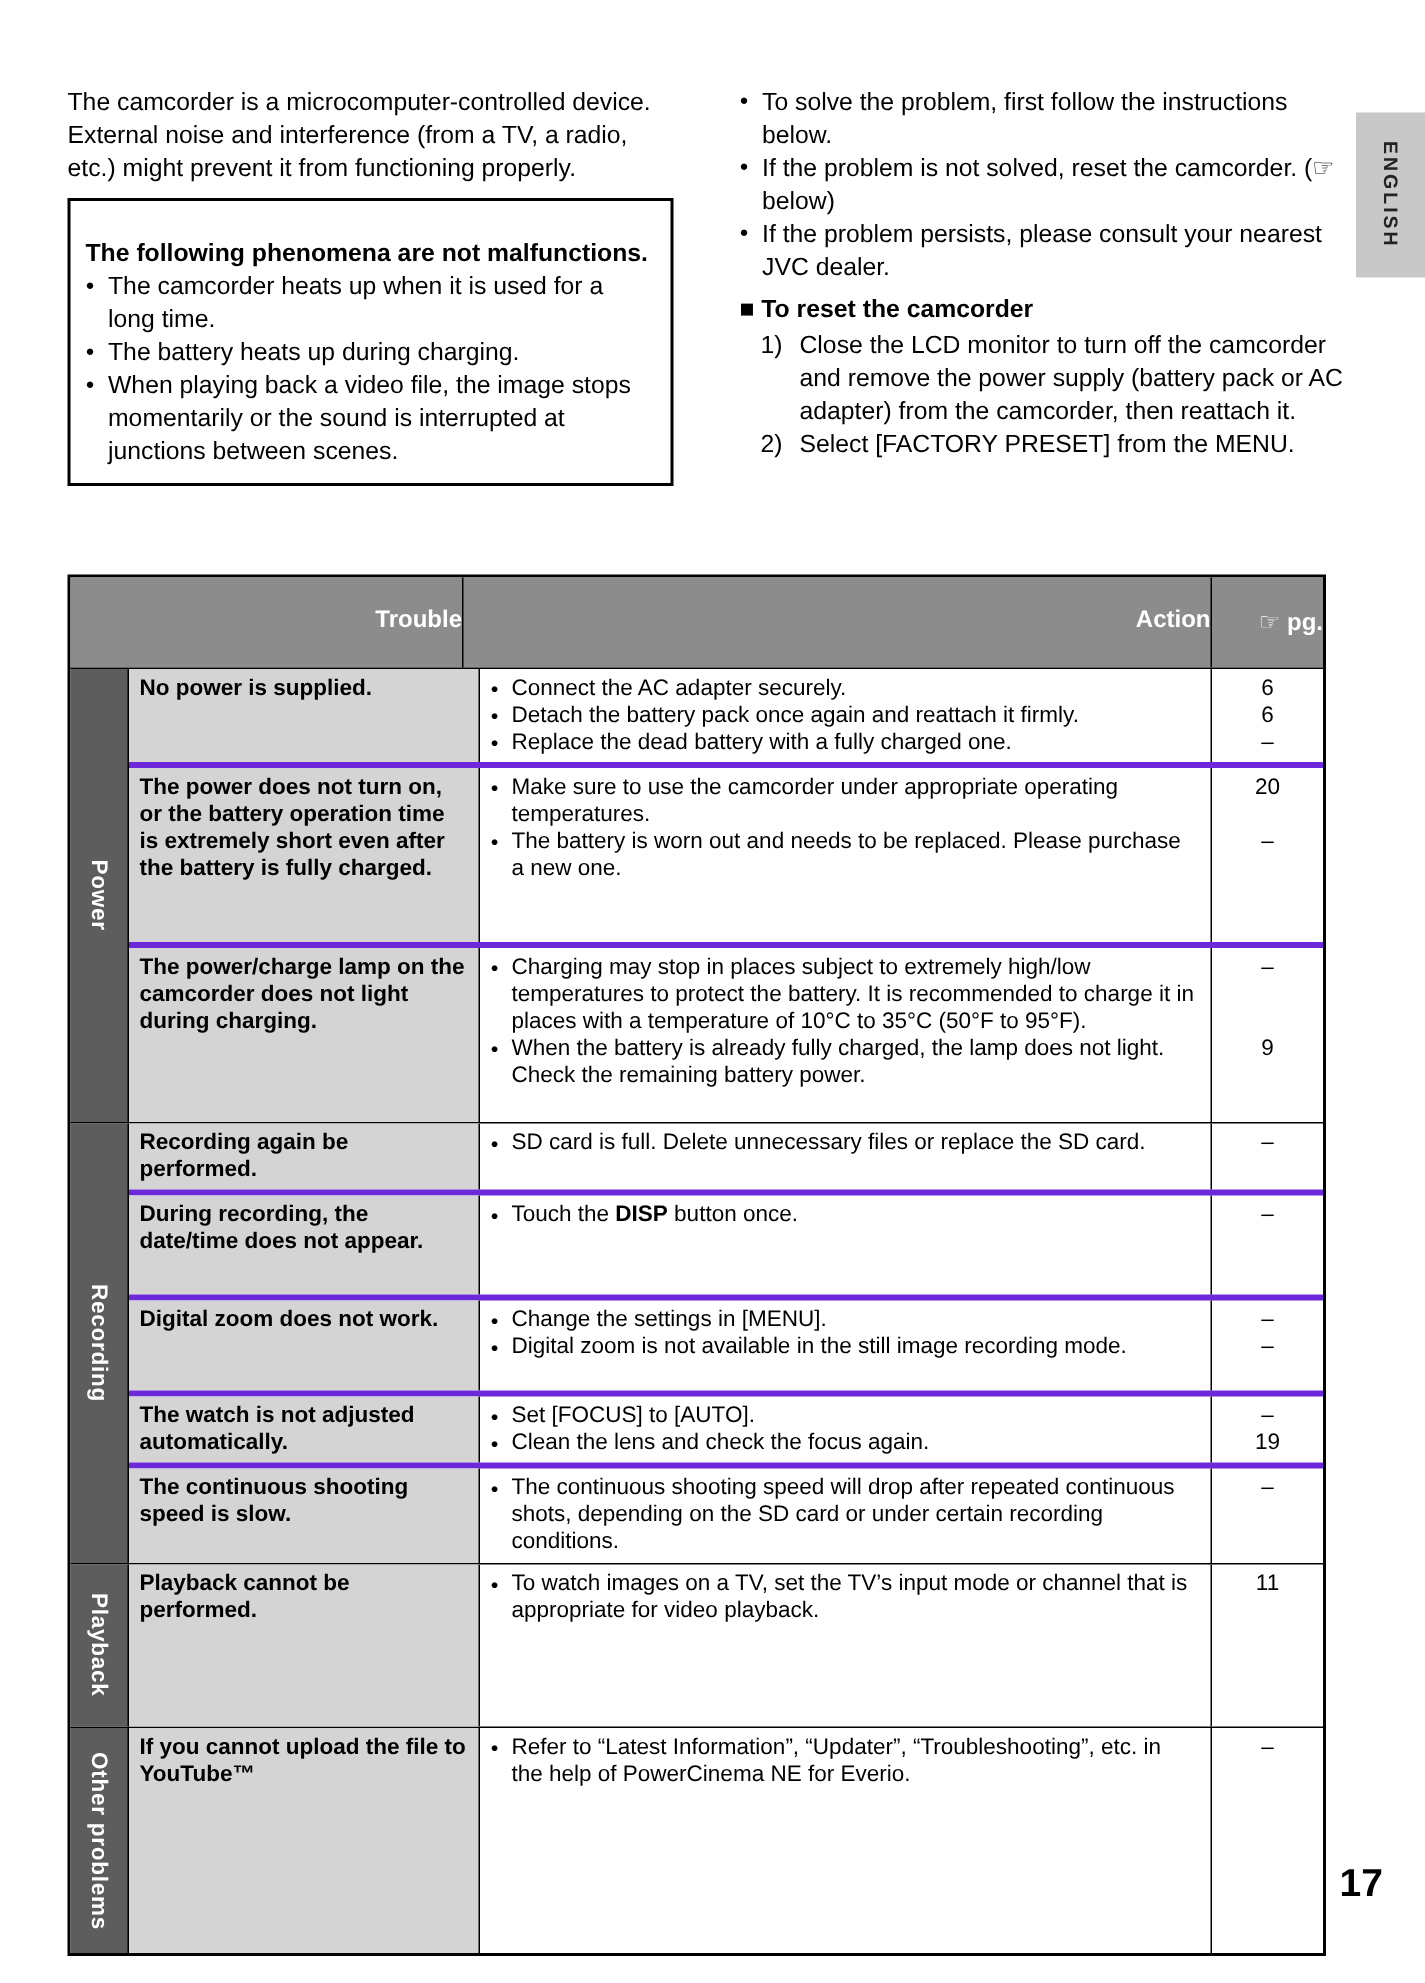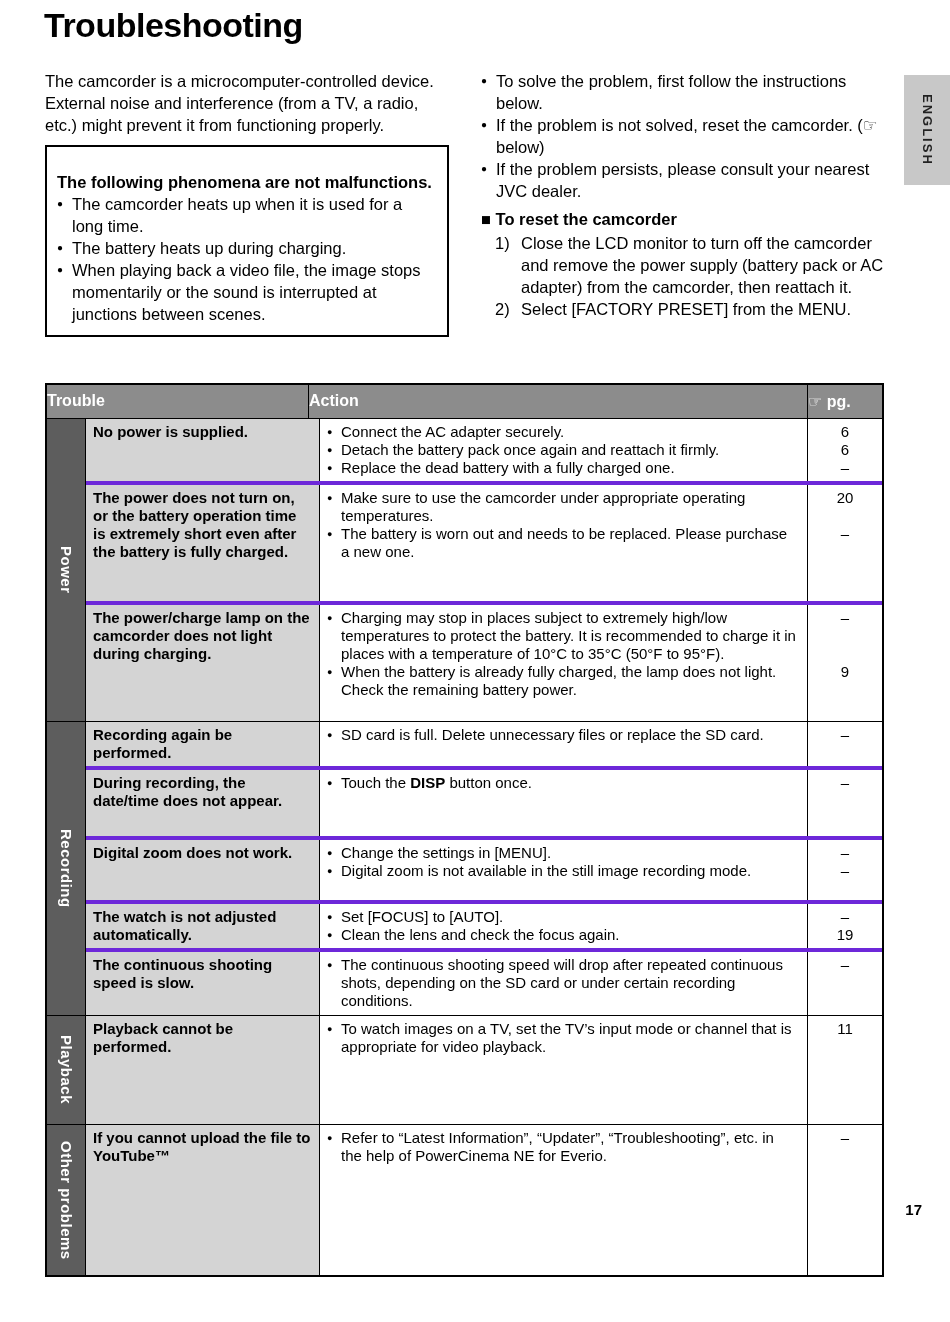--- a/index.html
+++ b/index.html
@@ -20,37 +20,37 @@
   .english-tab{
     position:absolute;right:0;top:75px;width:46px;height:110px;
     background:#c8c8c8;display:flex;align-items:center;justify-content:center;
   }
   .english-tab .vtab{
     writing-mode:vertical-rl;font-size:13px;font-weight:bold;color:#222;
     letter-spacing:2px;
   }
 
   
-  .intro-wrap{position:absolute;left:45px;top:70px;width:840px;display:flex;gap:32px;}
+  .intro-wrap{position:absolute;left:45px;top:57px;width:840px;display:flex;gap:44px;}
   .col{width:404px;flex:none;font-size:16.5px;line-height:22px;}
   .para{margin:0;}
   .note-box{margin-top:9px;border:2px solid #000;padding:24px 10px 10px 10px;}
   .note-heading{margin:0;font-weight:bold;}
   .b-item{display:flex;}
   .b-item .dot{width:15px;flex:none;font-size:10px;line-height:22px;}
   .b-item .btext{flex:1;}
   .reset-heading{margin:6px 0 2px 0;font-weight:bold;}
   .steps .step{display:flex;padding-left:14px;}
   .steps .num{width:26px;flex:none;}
   .steps .btext{flex:1;}
 
   
   .tbl{position:absolute;left:45px;top:383px;width:839px;border:2px solid #000;box-sizing:border-box;font-size:15px;}
   .tbl-head{display:flex;background:#8c8c8c;color:#fff;font-weight:bold;font-size:16px;}
-  .tbl-head > div{padding:7px 0;text-align:left;box-sizing:border-box;}
+  .tbl-head > div{padding:20px 0;text-align:right;box-sizing:border-box;}
   .h-trouble{width:262px;border-right:1px solid #000;}
   .h-action{flex:1;border-right:1px solid #000;}
   .h-pg{width:74px;}
 
   .grp{display:flex;border-top:1px solid #000;}
   .grp-label{
     width:38px;flex:none;background:#5d5d5d;border-right:1px solid #000;
     display:flex;align-items:center;justify-content:center;
   }
   .grp-label .vtext{
@@ -79,30 +79,29 @@
   [data-row="g0r2"]{min-height:116px}
   [data-row="g1r0"]{min-height:44px}
   [data-row="g1r1"]{min-height:66px}
   [data-row="g1r2"]{min-height:60px}
   [data-row="g1r3"]{min-height:44px}
   [data-row="g1r4"]{min-height:63px}
   [data-row="g2r0"]{min-height:108px}
   [data-row="g3r0"]{min-height:150px}
 
   .page-num{
-    position:absolute;right:28px;top:1201px;
-    font-size:15px;font-weight:bold;
+    position:absolute;right:28px;top:1240px;
+    font-size:26px;font-weight:bold;
   }
 </style>
 </head>
 <body>
 
 <div class="page">
 
-  <h1 class="title">Troubleshooting</h1>
 
   <div class="english-tab">
     <span class="vtab">ENGLISH</span>
   </div>
 
   <div class="intro-wrap">
     <div class="col">
       <p class="para">The camcorder is a microcomputer-controlled device. External noise and interference (from a TV, a radio, etc.) might prevent it from functioning properly.</p>
       <div class="note-box">
         <p class="note-heading">The following phenomena are not malfunctions.</p>

